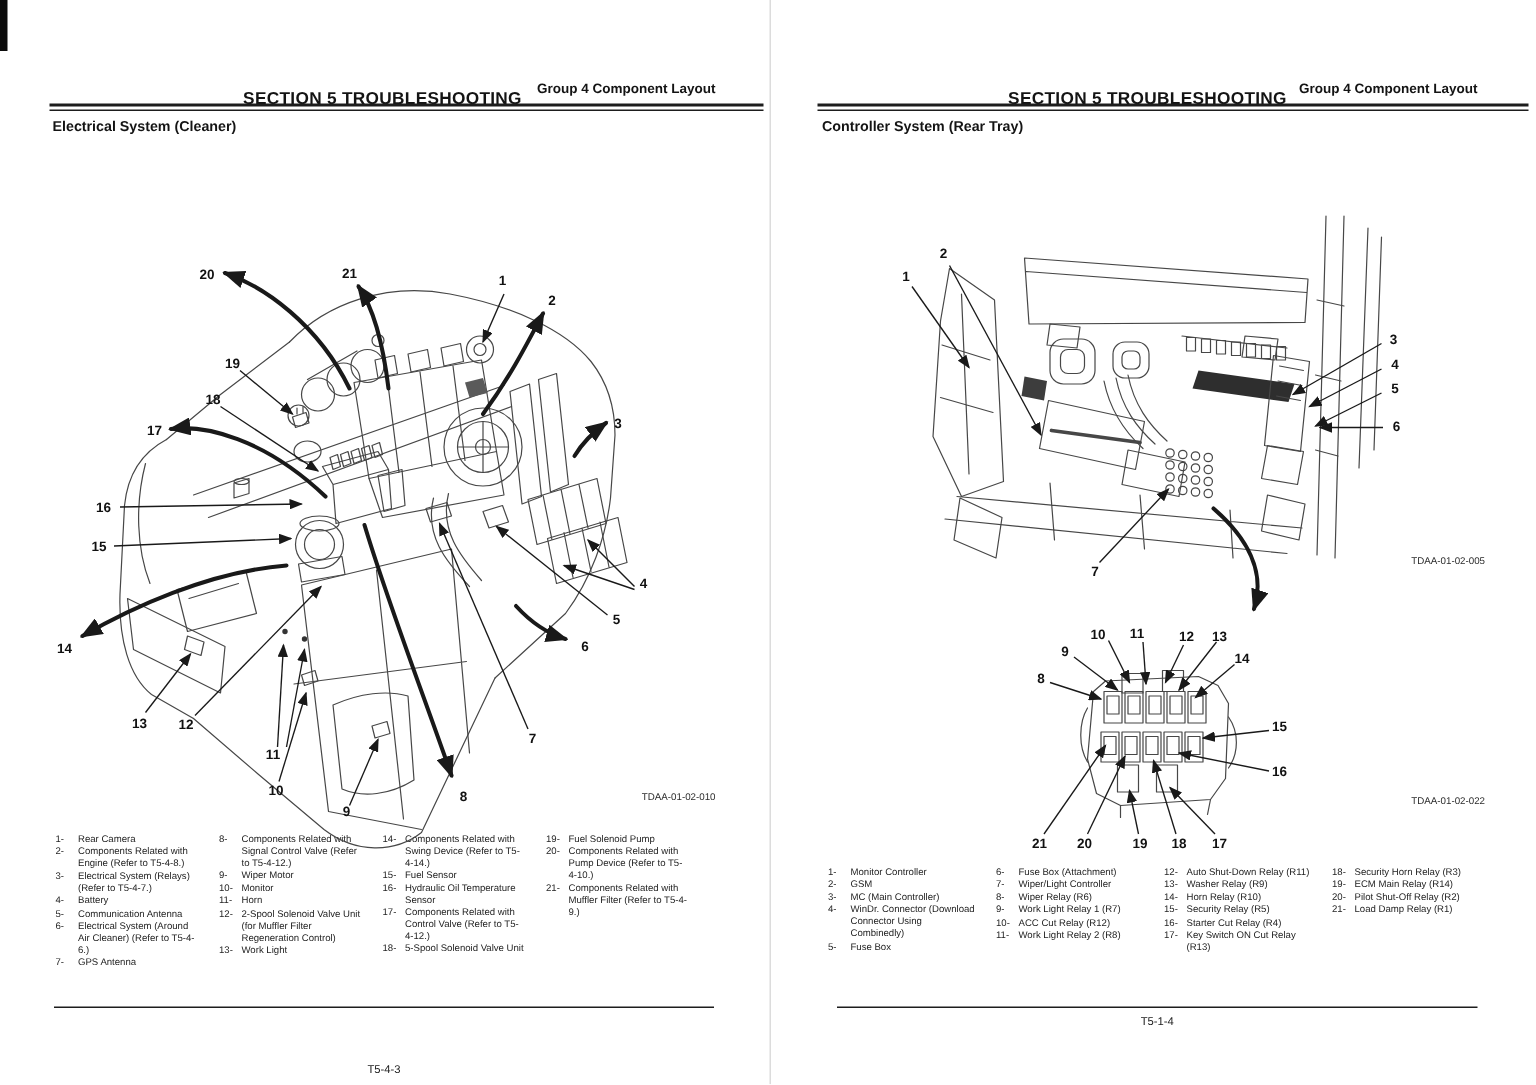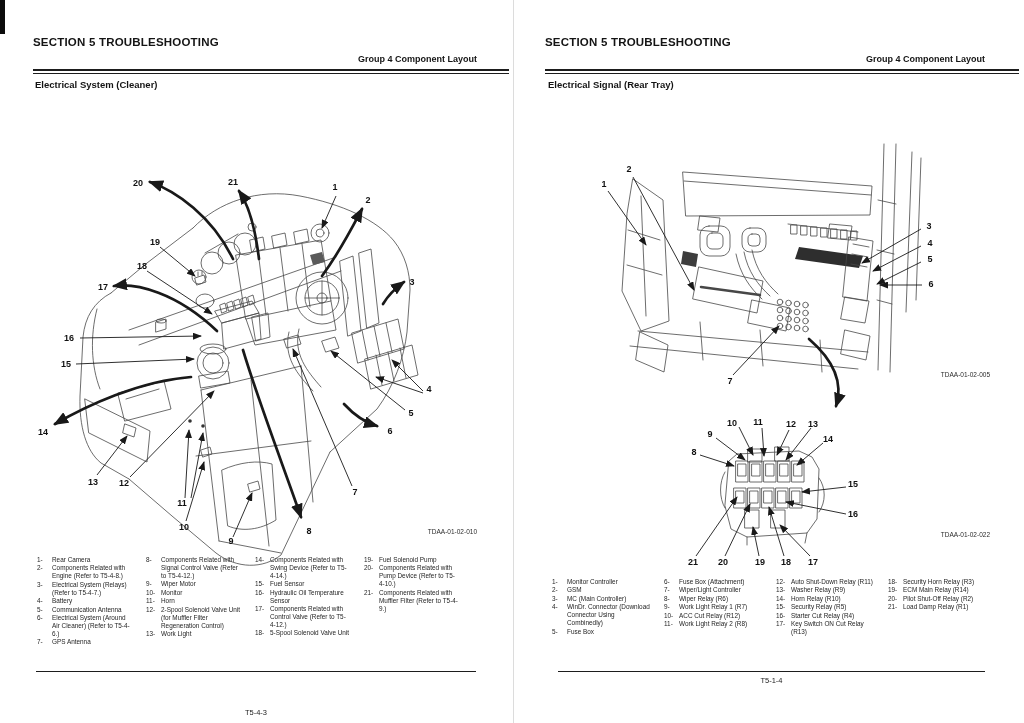--- a/index.html
+++ b/index.html
@@ -1,21 +1,21 @@
 <!DOCTYPE html>
 <html><head>
 <meta charset="utf-8">
 <style>
   html,body{margin:0;padding:0;background:#ffffff;}
   #canvas{
     position:relative;width:1024px;height:723px;background:#ffffff;overflow:hidden;
     font-family:"Liberation Sans", sans-serif;color:#161616;
   }
   .abs{position:absolute;}
-  .hdr1{font-size:11.5px;font-weight:bold;letter-spacing:.2px;color:#141414;}
+  .hdr1{font-size:11.5px;font-weight:bold;text-align:center;letter-spacing:.2px;color:#141414;margin-top:24px;}
   .hdr2{font-size:9px;font-weight:bold;text-align:right;color:#141414;}
   .rule{height:2px;border-top:2px solid #1d1d1d;border-bottom:1px solid #1d1d1d;}
   .sectitle{font-size:9.5px;font-weight:bold;color:#141414;}
   .figid{font-size:6.5px;color:#2b2b2b;white-space:nowrap;}
   .footline{border-top:1.5px solid #1d1d1d;height:0;}
   .pagenum{font-size:7.5px;text-align:center;color:#1b1b1b;}
   .legend{display:flex;}
   .legend-col{flex:0 0 auto;}
   .legend-item{display:flex;font-size:6.4px;line-height:1.24;color:#1e1e1e;margin-bottom:.5px;}
   .legend-item .ln{flex:0 0 15px;font-weight:normal;}
@@ -134,21 +134,21 @@
         </div>
       </div>
     <div class="abs footline" style="left:36px;top:671px;width:440px;"></div>
     <div class="abs pagenum" style="left:36px;top:708px;width:440px;">T5-4-3</div>
   </div>
 
   <div>
     <div class="abs hdr1" style="left:545px;top:36px;width:440px;">SECTION 5 TROUBLESHOOTING</div>
     <div class="abs hdr2" style="left:545px;top:54px;width:440px;">Group 4 Component Layout</div>
     <div class="abs rule" style="left:545px;top:69px;width:474px;"></div>
-    <div class="abs sectitle" style="left:548px;top:79px;">Electrical Signal (Rear Tray)</div>
+    <div class="abs sectitle" style="left:548px;top:79px;">Controller System (Rear Tray)</div>
     <div class="abs figid" style="right:34px;top:371px;">TDAA-01-02-005</div>
     <div class="abs figid" style="right:34px;top:531px;">TDAA-01-02-022</div>
     <div id="legend-1" class="abs legend" style="left:552px;top:578px;gap:12px;">
         <div class="legend-col" style="width: 100px;">
           <div class="legend-item">
             <span class="ln">1-</span>
             <span class="lt">Monitor Controller</span>
           </div>
           <div class="legend-item">
             <span class="ln">2-</span>

